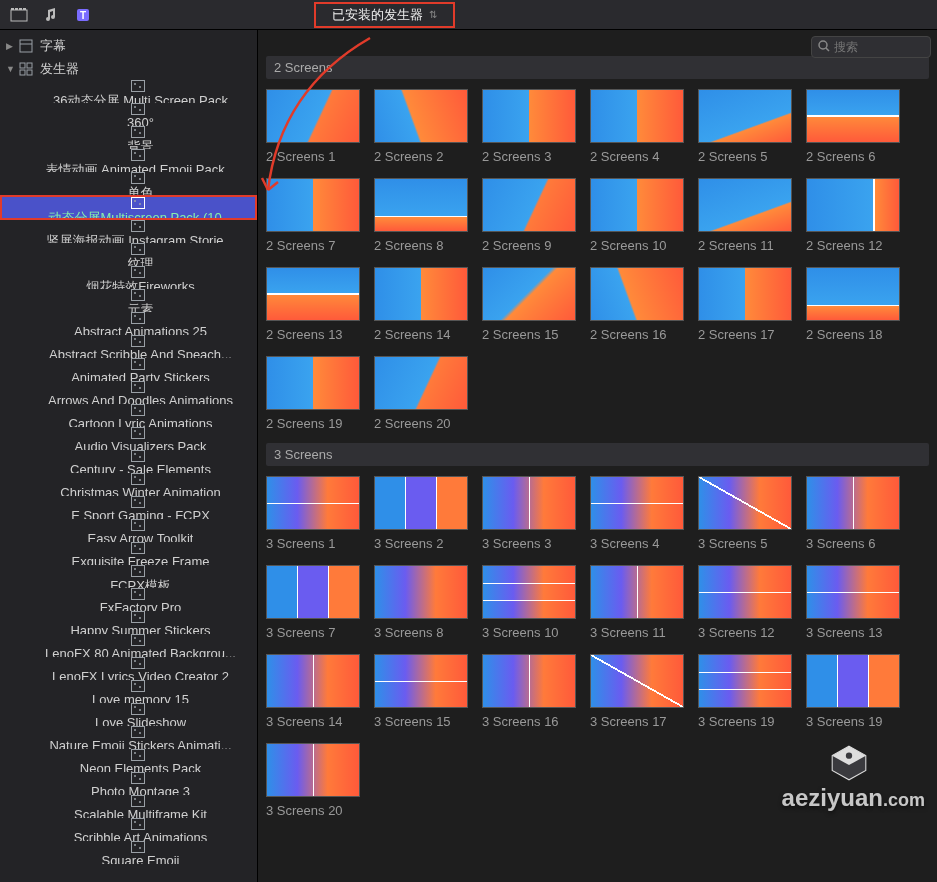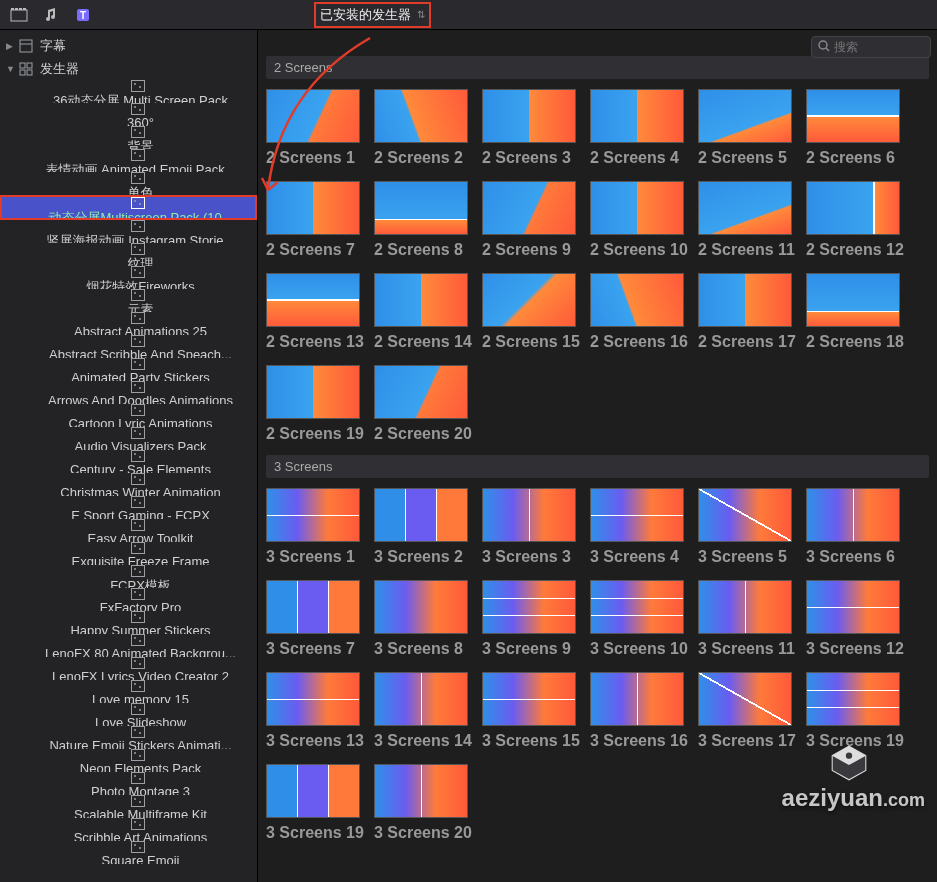--- a/index.html
+++ b/index.html
@@ -26,21 +26,21 @@
   margin-right: 10px;
   display: flex; align-items: center; justify-content: center;
   color: #bbb;
   cursor: pointer;
   border-radius: 4px;
 }
 .topbar .ticon.active { color: #7a6cff; }
 .dropdown-wrap {
   margin-left: 210px;
   border: 2px solid #e13b2a;
-  padding: 2px 4px;
+  padding: 2px 16px;
   display: flex;
   align-items: center;
   color: #eee;
   cursor: pointer;
 }
 .dropdown-wrap .chev { margin-left: 6px; font-size: 10px; color: #888;}
 .searchbar {
   position: absolute;
   top: 36px; right: 6px;
   height: 22px;
@@ -98,21 +98,21 @@
   margin-bottom: 12px;
 }
 .thumb-item { width: 94px; cursor: pointer; }
 .thumb {
   width: 94px; height: 54px;
   border: 1px solid #555;
   background: #3a8ee6;
   position: relative;
   overflow: hidden;
 }
-.thumb-label { color: #999; font-size: 16px; margin-top: 6px; white-space: nowrap; font-weight: bold;}
+.thumb-label { color: #999; font-size: 13px; margin-top: 6px; white-space: nowrap;}
 .arrow-annot {
   position: absolute;
   top: 30px; left: 260px;
   width: 130px; height: 170px;
   pointer-events: none;
 }
 .watermark {
   position: absolute;
   right: 12px; bottom: 70px;
   color: rgba(230,230,230,0.85);
@@ -675,24 +675,20 @@
         <div class="thumb-item">
           <div class="thumb three-v3"></div>
           <div class="thumb-label">3 Screens 7</div>
         </div>
         <div class="thumb-item">
           <div class="thumb three-base"></div>
           <div class="thumb-label">3 Screens 8</div>
         </div>
         <div class="thumb-item">
           <div class="thumb three-base lines-h2"></div>
-          <div class="thumb-label">3 Screens 9</div>
-        </div>
-        <div class="thumb-item">
-          <div class="thumb three-base lines-h2"></div>
           <div class="thumb-label">3 Screens 10</div>
         </div>
         <div class="thumb-item">
           <div class="thumb three-base lines-v1"></div>
           <div class="thumb-label">3 Screens 11</div>
         </div>
         <div class="thumb-item">
           <div class="thumb three-base lines-h1"></div>
           <div class="thumb-label">3 Screens 12</div>
         </div>

